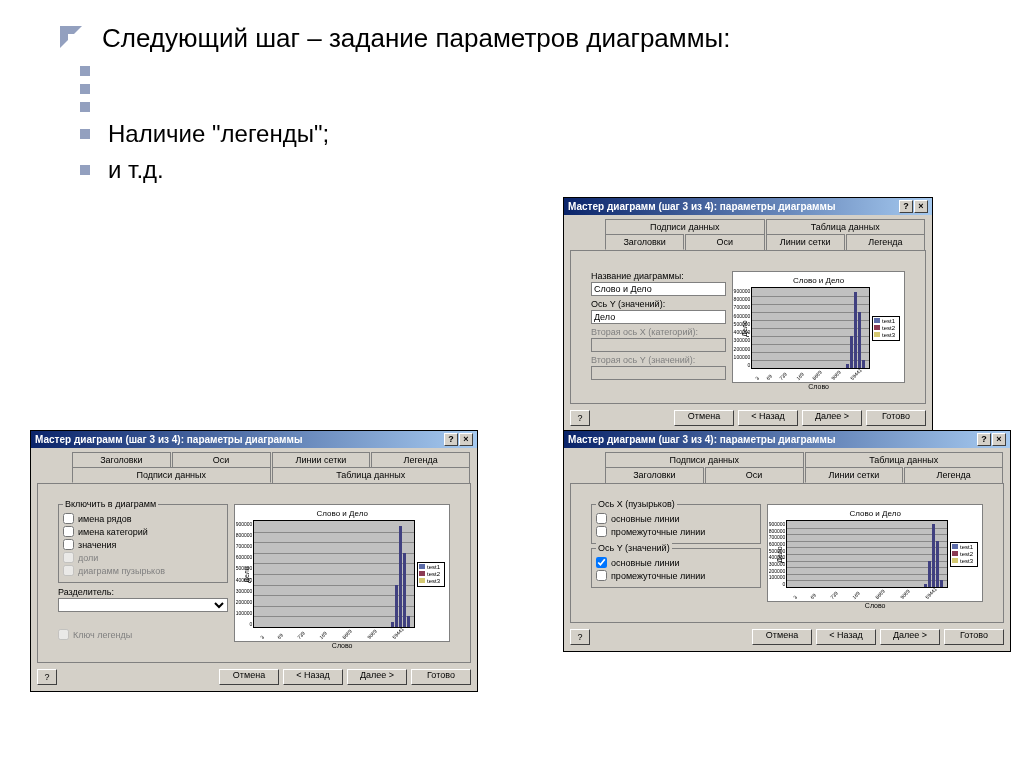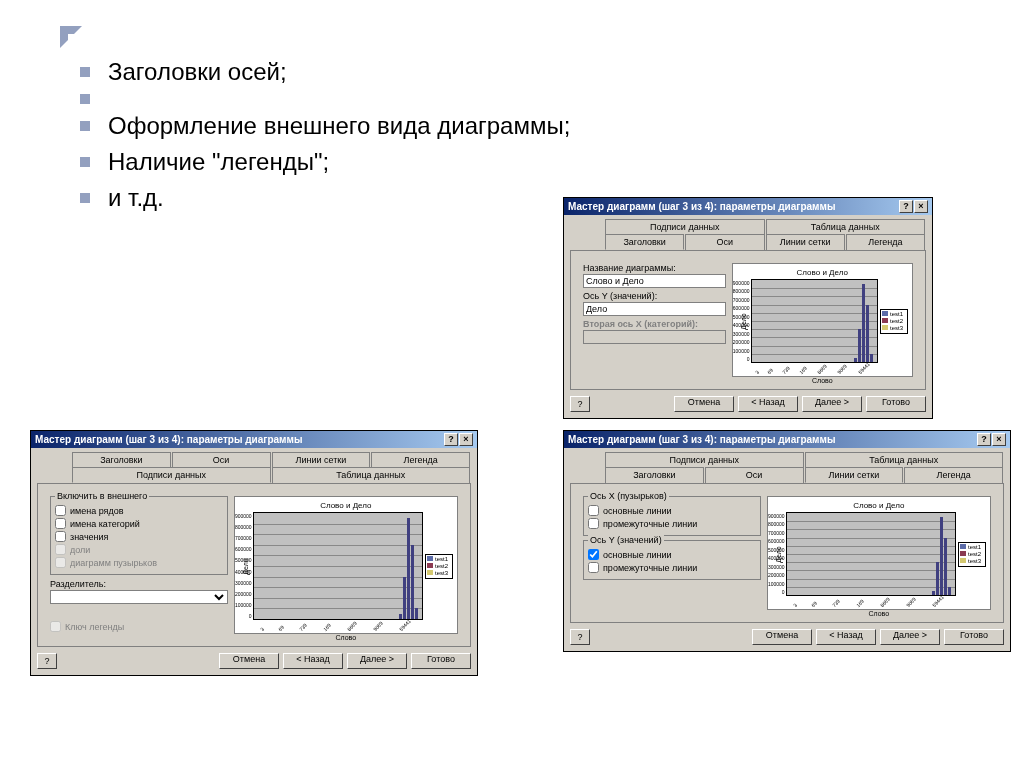--- a/index.html
+++ b/index.html
@@ -13,27 +13,27 @@
 .bullet-sub .txt { font-size: 24px; color: #000; }
 
 .dialog { position: absolute; background: #d4d0c8; border: 1px solid #000; font-family: Tahoma, sans-serif; font-size: 9px; }
 .dialog .titlebar { background: linear-gradient(to right, #0a246a, #a6caf0); color: #fff; padding: 2px 4px; font-size: 10px; font-weight: bold; display: flex; justify-content: space-between; align-items: center; }
 .titlebar .wbtns { display: flex; gap: 1px; }
 .titlebar .wbtn { width: 14px; height: 13px; background: #d4d0c8; border: 1px solid #fff; border-right-color: #404040; border-bottom-color: #404040; color: #000; font-size: 9px; text-align: center; line-height: 11px; cursor: pointer; }
 .tabs { display: flex; padding: 4px 6px 0 6px; margin-left: 35px; }
 .tabs-row { display: flex; width: 100%; }
 .tab { flex: 1; border: 1px solid #808080; border-bottom: none; background: #d4d0c8; padding: 2px 4px; text-align: center; font-size: 9px; cursor: pointer; margin-right: 1px; }
 .tab.active { background: #d4d0c8; border-bottom: 1px solid #d4d0c8; position: relative; z-index: 2; }
-.tab-body { border: 1px solid #808080; margin: 0 6px; padding: 12px; min-height: 140px; display: flex; }
+.tab-body { border: 1px solid #808080; margin: 0 6px; padding: 20px; min-height: 140px; display: flex; }
 .tab-left { flex: 0 0 45%; padding-right: 6px; }
 .tab-right { flex: 1; background: #fff; border: 1px solid #808080; position: relative; }
 .field-row { margin-bottom: 3px; }
 .field-row label { display: block; font-size: 9px; margin-bottom: 1px; }
 .field-row input { width: 100%; border: 1px solid #808080; padding: 1px 2px; font-size: 9px; background: #fff; }
-.field-row.disabled label, .field-row.disabled input { color: #808080; background: #d4d0c8; font-weight: bold; }
+.field-row.disabled label, .field-row.disabled input { color: #808080; background: #d4d0c8; }
 .chk { display: flex; align-items: center; margin-bottom: 2px; font-size: 9px; }
 .chk input { margin-right: 4px; width: 11px; height: 11px; }
 .chk.disabled { color: #808080; }
 .group { border: 1px solid #808080; padding: 4px; margin-bottom: 4px; padding-top: 8px; position: relative; }
 .group-title { position: absolute; top: -6px; left: 4px; background: #d4d0c8; padding: 0 2px; font-size: 9px; }
 .btn-row { display: flex; justify-content: flex-end; padding: 6px; gap: 4px; }
 .btn-row .help { margin-right: auto; width: 20px; }
 .btn { background: #d4d0c8; border: 1px solid #fff; border-right-color: #404040; border-bottom-color: #404040; padding: 0 10px; font-size: 9px; cursor: pointer; min-width: 60px; text-align: center; }
 .btn.help { min-width: 20px; padding: 2px 4px; }
 .chart-preview { width: 100%; height: 100%; padding: 4px; }
@@ -57,31 +57,30 @@
 .d1 { top: 197px; left: 563px; width: 370px; }
 .d2 { top: 430px; left: 30px; width: 448px; }
 .d3 { top: 430px; left: 563px; width: 448px; }
 </style>
 </head>
 <body>
 
 <div class="slide">
   <div class="bullet-main">
     <span class="sq"></span>
+    <span class="txt">Следующий шаг – задание параметров диаграммы:</span>
   </div>
   <div class="bullet-sub">
       <span class="sq"></span>
-      <span class="txt">Заголовки осей;</span>
     </div>
   <div class="bullet-sub">
       <span class="sq"></span>
     </div>
   <div class="bullet-sub">
       <span class="sq"></span>
-      <span class="txt">Оформление внешнего вида диаграммы;</span>
     </div>
   <div class="bullet-sub">
       <span class="sq"></span>
       <span class="txt">Наличие "легенды";</span>
     </div>
   <div class="bullet-sub">
       <span class="sq"></span>
       <span class="txt"> и т.д.</span>
     </div>
 </div>
@@ -106,20 +105,21 @@
     <div class="tab">Оси</div>
     <div class="tab">Линии сетки</div>
     <div class="tab">Легенда</div>
   </div>
     </div>
   <div class="tab-body">
     <div class="tab-left">
       <div class="field-row"><label>Название диаграммы:</label><input value="Слово и Дело" style=""></div>
       <div class="field-row"><label>Ось Y (значений):</label><input value="Дело" style=""></div>
       <div class="field-row disabled"><label>Вторая ось X (категорий):</label><input disabled="" style=""></div>
+      <div class="field-row disabled"><label>Вторая ось Y (значений):</label><input disabled="" style=""></div>
     </div>
     <div class="tab-right">
         <div class="chart-preview">
     <div class="chart-title">Слово и Дело</div>
     <div class="chart-area">
       <div class="chart-y">
               <span>Дело</span>
             </div>
       <div class="chart-plot">
         <div class="grid-line-h" style="top:10%"></div>
@@ -197,21 +197,21 @@
     </div>
   <div class="tabs" style="padding-top:0">
       <div class="tabs-row">
     <div class="tab active">Подписи данных</div>
     <div class="tab">Таблица данных</div>
   </div>
     </div>
   <div class="tab-body">
     <div class="tab-left">
       <div class="group">
-        <span class="group-title">Включить в внешнего</span>
+        <span class="group-title">Включить в диаграмм</span>
         <div class="chk">
             <input type="checkbox" style="">
             <span>имена рядов</span>
           </div>
         <div class="chk">
             <input type="checkbox" style="">
             <span>имена категорий</span>
           </div>
         <div class="chk">
             <input type="checkbox" style="">

